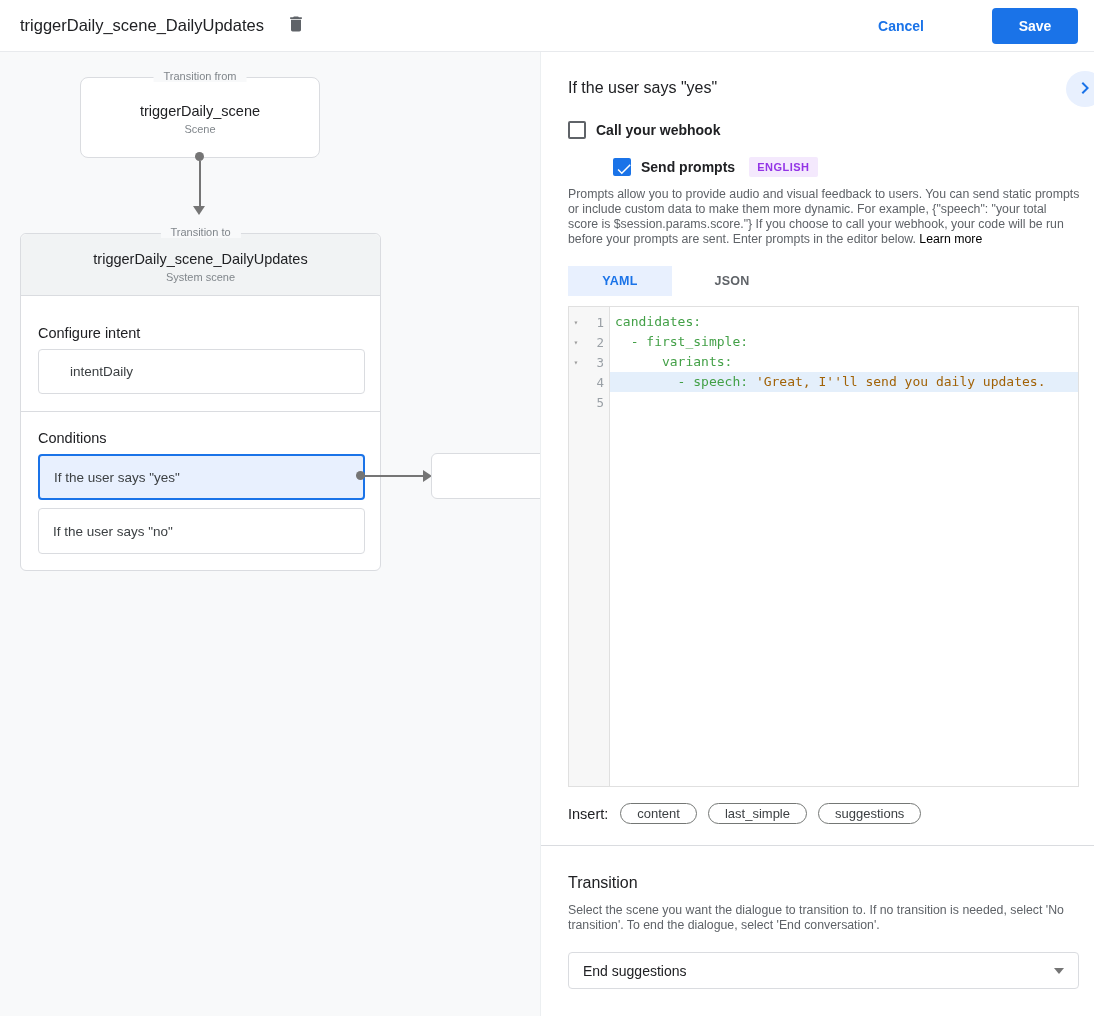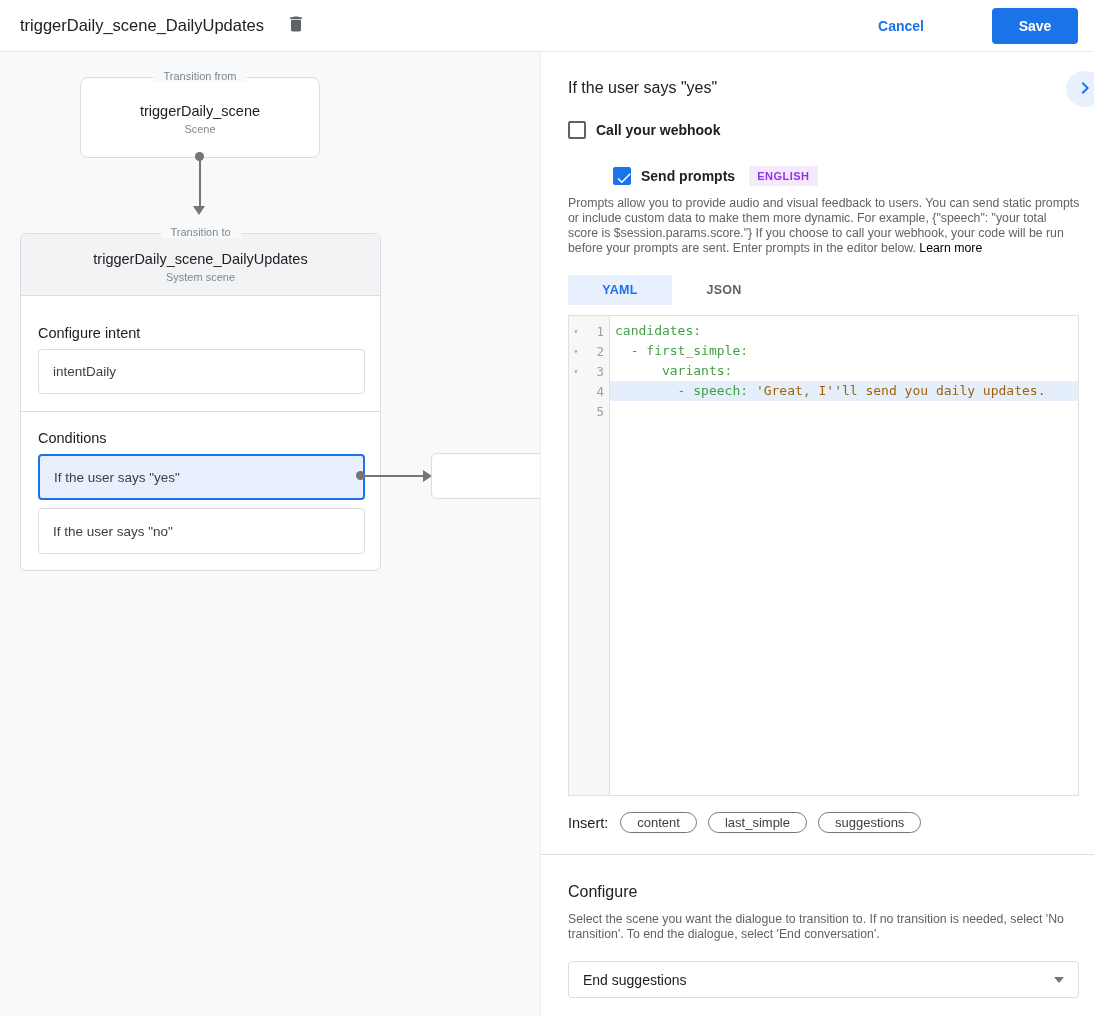--- a/index.html
+++ b/index.html
@@ -38,48 +38,48 @@
     border-bottom:6px solid transparent; border-left:9px solid #757575; }
 
   .to-box { position:absolute; left:20px; top:181px; width:361px; height:338px; background:#fff;
     border:1px solid #dadce0; border-radius:6px; }
   .to-box .scene-head { background:#f1f3f4; border-bottom:1px solid #dadce0;
     border-radius:6px 6px 0 0; height:62px; text-align:center; padding-top:17px; }
   .to-box .scene-title { font-size:14.5px; color:#202124; }
   .to-box .scene-sub { margin-top:4px; font-size:11px; color:#80868b; }
   .section-label { position:absolute; left:17px; font-size:14.5px; color:#202124; }
   .intent-input { position:absolute; left:17px; top:115px; width:327px; height:45px; background:#fff;
-    border:1px solid #dadce0; border-radius:4px; display:flex; align-items:center; padding:0 14px;
+    border:1px solid #dadce0; border-radius:4px; display:flex; align-items:center; padding:0 31px;
     font-size:13.5px; color:#3c4043; }
   .to-divider { position:absolute; left:0; right:0; top:177px; height:1px; background:#dadce0; }
   .cond { position:absolute; left:17px; width:327px; height:46px; border-radius:4px;
     display:flex; align-items:center; padding:0 14px; font-size:13.5px; color:#3c4043; cursor:pointer; }
   .cond.selected { top:220px; background:#e8f0fe; border:2px solid #1a73e8; }
   .cond.plain { top:274px; background:#fff; border:1px solid #dadce0; }
   .target-box { position:absolute; left:431px; top:401px; width:140px; height:46px; background:#fff;
     border:1px solid #dadce0; border-radius:6px; }
 
   
   .panel { position:absolute; top:52px; left:541px; width:553px; bottom:0; background:#fff;
     padding:0 16px 0 27px; overflow:hidden; }
   .panel-heading { margin-top:27px; font-size:16px; color:#202124; }
   .chk-row { display:flex; align-items:center; }
   .chk-row.webhook { margin-top:24px; }
-  .chk-row.prompts { margin-top:27px;padding-left:45px; }
+  .chk-row.prompts { margin-top:18px;padding-left:45px; }
   .chk { width:18px; height:18px; border:2px solid #5f6368; border-radius:2px; background:#fff;
     flex:0 0 auto; cursor:pointer; position:relative; }
   .chk.checked { background:#1a73e8; border-color:#1a73e8; }
   .chk.checked svg { position:absolute; left:0; top:0; }
   .chk-label { margin-left:10px; font-size:14px; font-weight:700; color:#202124; }
   .lang-badge { margin-left:14px; background:#f4e9fd; color:#9334e6; font-size:11px; font-weight:700;
     letter-spacing:.5px; padding:4px 8px; border-radius:2px; }
   .prompt-desc { margin-top:10px; width:512px; font-size:12.3px; line-height:15px; color:#5f6368; }
   .prompt-desc a { color:#000000; text-decoration:none; cursor:pointer; }
 
-  .tabs { margin-top:19px; display:flex; }
+  .tabs { margin-top:19px; display:flex;gap:8px; }
   .tab { width:104px; height:30px; display:flex; align-items:center; justify-content:center;
     font-size:12.5px; font-weight:700; letter-spacing:.3px; color:#5f6368; cursor:pointer; }
   .tab.active { background:#e8f0fe; color:#1a73e8; }
 
   .editor { margin-top:10px; width:511px; height:481px; border:1px solid #e0e0e0; display:flex;
     font-family:"DejaVu Sans Mono", monospace; font-size:13px; }
   .gutter { width:41px; background:#f7f7f7; border-right:1px solid #e0e0e0; padding-top:5px; }
   .gutter-row { height:20px; display:flex; align-items:center; }
   .fold { width:14px; text-align:center; font-size:8px; color:#9e9e9e; cursor:pointer; }
   .lnum { flex:1; text-align:right; padding-right:5px; color:#9aa0a6; font-size:12.5px; }
@@ -222,21 +222,21 @@
       <span class="insert-label">Insert:</span>
       <span id="chips" style="display:flex">
           <button class="chip">content</button>
           <button class="chip">last_simple</button>
           <button class="chip">suggestions</button>
         </span>
     </div>
 
     <div class="panel-divider"></div>
 
-    <div class="trans-heading">Configure</div>
+    <div class="trans-heading">Transition</div>
     <p class="trans-desc">Select the scene you want the dialogue to transition to. If no transition is needed, select 'No transition'. To end the dialogue, select 'End conversation'.</p>
     <div class="dropdown">
       <span>End suggestions</span>
       <span class="caret"></span>
     </div>
   </div>
 
   <button class="collapse-btn">
     <span>
       <svg width="24" height="24" viewBox="0 0 24 24" fill="#1a73e8">

